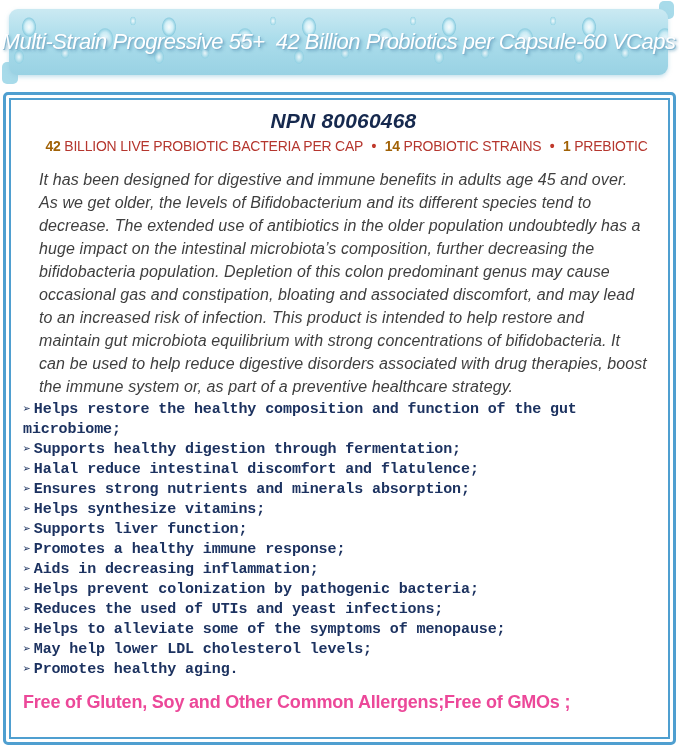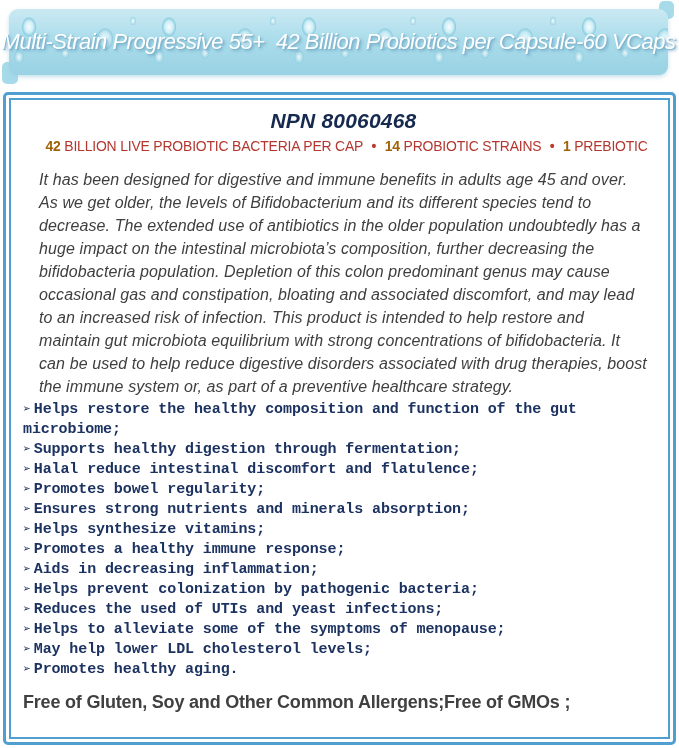--- a/index.html
+++ b/index.html
@@ -69,21 +69,21 @@
   .benefits{margin:2px 0 0;padding:0;list-style:none;}
   .benefits li{
     font-weight:bold;font-size:15px;line-height:20px;color:#1c3260;
     letter-spacing:-0.1px;
     font-family:Liberation Mono, monospace;
   }
   .benefits .arrow{font-size:13px;margin-right:3px;font-weight:normal;}
 
   .free-of{
     margin:9px 0 0;font-weight:bold;font-size:18px;line-height:27.5px;
-    color:#404040;letter-spacing:-0.2px;
+    color:#ec4899;letter-spacing:-0.2px;
   }
 </style>
 </head>
 <body>
 
 <div class="banner-tab left"></div>
 <div class="banner-tab right"></div>
 <div class="banner">
   <span class="banner-title">Multi-Strain Progressive 55+  42 Billion Probiotics per Capsule-60 VCaps</span>
 </div>
@@ -96,23 +96,23 @@
     <div class="claims">
       <span class="num">42</span><span> BILLION LIVE PROBIOTIC BACTERIA PER CAP</span><span class="dot">•</span><span class="num">14</span><span> PROBIOTIC STRAINS</span><span class="dot">•</span><span class="num">1</span><span> PREBIOTIC</span>
     </div>
 
     <p class="description">It has been designed for digestive and immune benefits in adults age 45 and over. As we get older, the levels of Bifidobacterium and its different species tend to decrease. The extended use of antibiotics in the older population undoubtedly has a huge impact on the intestinal microbiota’s composition, further decreasing the bifidobacteria population. Depletion of this colon predominant genus may cause occasional gas and constipation, bloating and associated discomfort, and may lead to an increased risk of infection. This product is intended to help restore and maintain gut microbiota equilibrium with strong concentrations of bifidobacteria. It can be used to help reduce digestive disorders associated with drug therapies, boost the immune system or, as part of a preventive healthcare strategy.</p>
 
     <ul class="benefits">
       <li><span class="arrow">➢</span><span>Helps restore the healthy composition and function of the gut microbiome;</span></li>
       <li><span class="arrow">➢</span><span>Supports healthy digestion through fermentation;</span></li>
       <li><span class="arrow">➢</span><span>Halal reduce intestinal discomfort and flatulence;</span></li>
-      <li><span class="arrow">➢</span><span>Promotes bowel regularity;</span></li>
       <li><span class="arrow">➢</span><span>Ensures strong nutrients and minerals absorption;</span></li>
       <li><span class="arrow">➢</span><span>Helps synthesize vitamins;</span></li>
+      <li><span class="arrow">➢</span><span>Supports liver function;</span></li>
       <li><span class="arrow">➢</span><span>Promotes a healthy immune response;</span></li>
       <li><span class="arrow">➢</span><span>Aids in decreasing inflammation;</span></li>
       <li><span class="arrow">➢</span><span>Helps prevent colonization by pathogenic bacteria;</span></li>
       <li><span class="arrow">➢</span><span>Reduces the used of UTIs and yeast infections;</span></li>
       <li><span class="arrow">➢</span><span>Helps to alleviate some of the symptoms of menopause;</span></li>
       <li><span class="arrow">➢</span><span>May help lower LDL cholesterol levels;</span></li>
       <li><span class="arrow">➢</span><span>Promotes healthy aging.</span></li>
     </ul>
 
     <div class="free-of">

